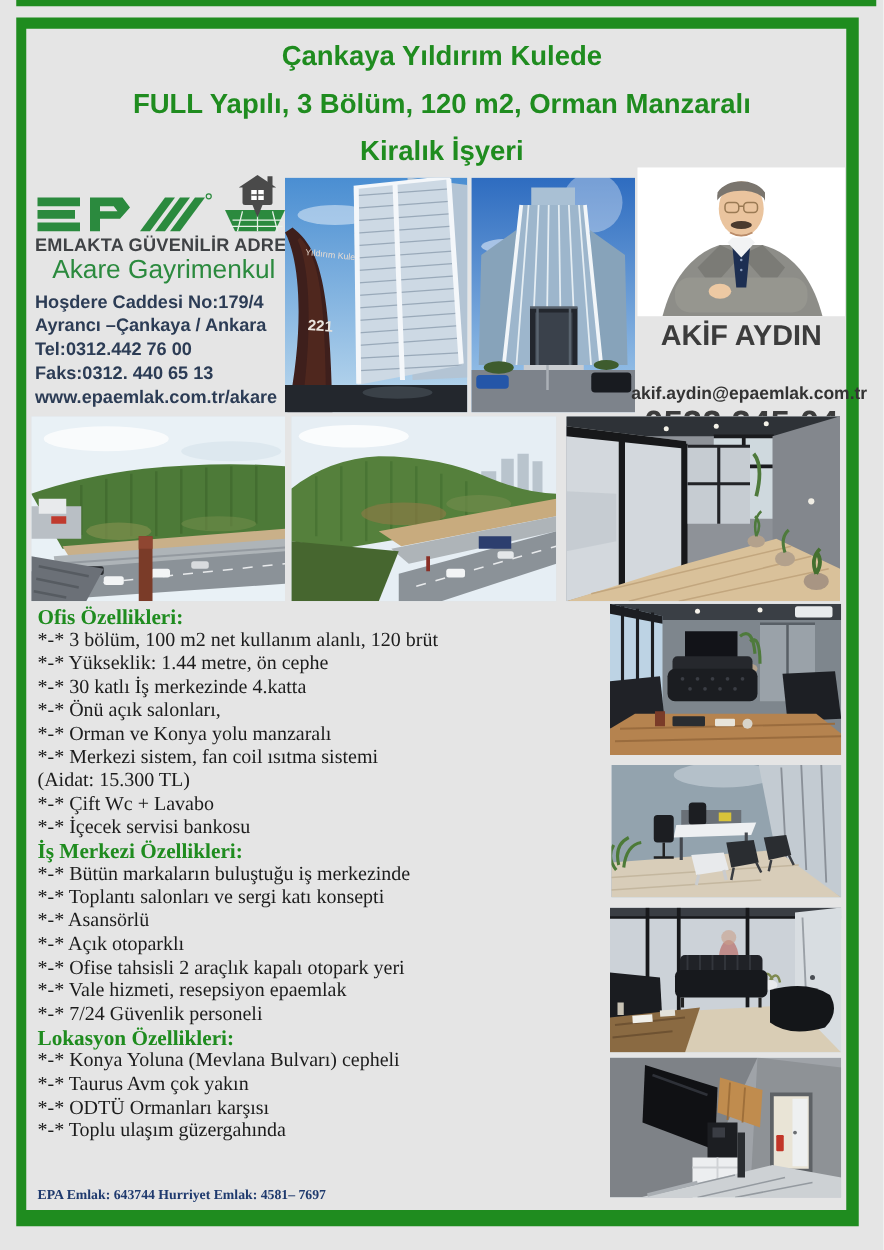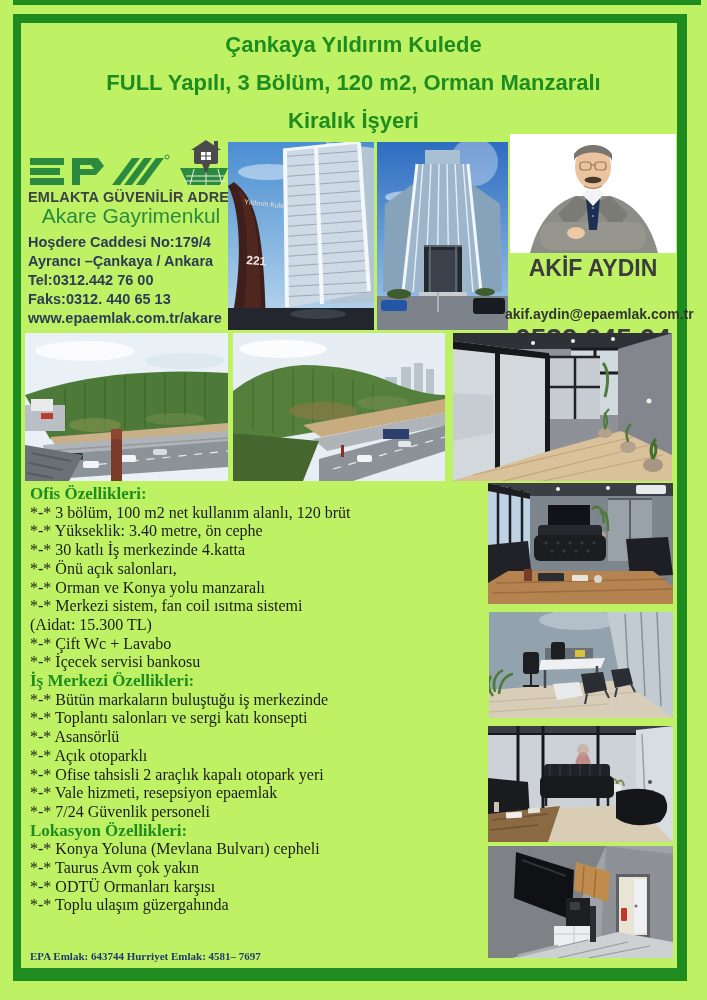--- a/index.html
+++ b/index.html
@@ -1,16 +1,16 @@
 <!DOCTYPE html>
 <html><head>
 <meta charset="utf-8">
 <style>
   html,body{margin:0;padding:0;background:#fff;}
-  .page{position:relative;width:707px;height:1000px;background:#bef264;overflow:hidden;
+  .page{position:relative;width:707px;height:1000px;background:#e5e5e5;overflow:hidden;
         font-family:"Liberation Sans",sans-serif;}
   .top-strip{position:absolute;left:13px;top:0;width:688px;height:5px;background:#1f8c1f;}
   .frame{position:absolute;left:13px;top:14px;width:674px;height:967px;box-sizing:border-box;
          border-style:solid;border-color:#1f8c1f;border-width:9px 10px 13px 8px;}
   .header{position:absolute;left:0;top:26px;width:707px;text-align:center;
           color:#1f8c1f;font-weight:bold;font-size:22px;line-height:38px;}
   .agency-logo{position:absolute;left:28px;top:140px;width:202px;height:48px;}
   .tagline{position:absolute;left:28px;top:189px;width:206px;font-size:14.5px;font-weight:bold;
            color:#3f4245;letter-spacing:.2px;white-space:nowrap;}
   .office-name{position:absolute;left:28px;top:204px;width:206px;text-align:center;
@@ -377,21 +377,21 @@
       <polygon points="24,112 130,86 185,96 185,112" fill="#cdd1d4"></polygon>
       <path d="M40,108 l60,-14 M70,112 l70,-16 M100,112 l62,-12" stroke="#7d838a" stroke-width="1.2" opacity="0.7"></path>
       <path d="M30,110 l40,-10" stroke="#a9aeb3" stroke-width="3"></path>
       <rect x="102" y="60" width="6" height="36" fill="#2a2d31"></rect>
     </svg>
   </div>
 
   <div class="features">
       <div class="sec-title">Ofis Özellikleri:</div>
       <div class="feat-line">*-* 3 bölüm, 100 m2 net kullanım alanlı, 120 brüt</div>
-      <div class="feat-line">*-* Yükseklik: 3.40 metre, ön cephe</div>
+      <div class="feat-line">*-* Yükseklik: 1.44 metre, ön cephe</div>
       <div class="feat-line">*-* 30 katlı İş merkezinde 4.katta</div>
       <div class="feat-line">*-* Önü açık salonları,</div>
       <div class="feat-line">*-* Orman ve Konya yolu manzaralı</div>
       <div class="feat-line">*-* Merkezi sistem, fan coil ısıtma sistemi</div>
       <div class="feat-line">(Aidat: 15.300 TL)</div>
       <div class="feat-line">*-* Çift Wc + Lavabo</div>
       <div class="feat-line">*-* İçecek servisi bankosu</div>
       <div class="sec-title">İş Merkezi Özellikleri:</div>
       <div class="feat-line">*-* Bütün markaların buluştuğu iş merkezinde</div>
       <div class="feat-line">*-* Toplantı salonları ve sergi katı konsepti</div>

